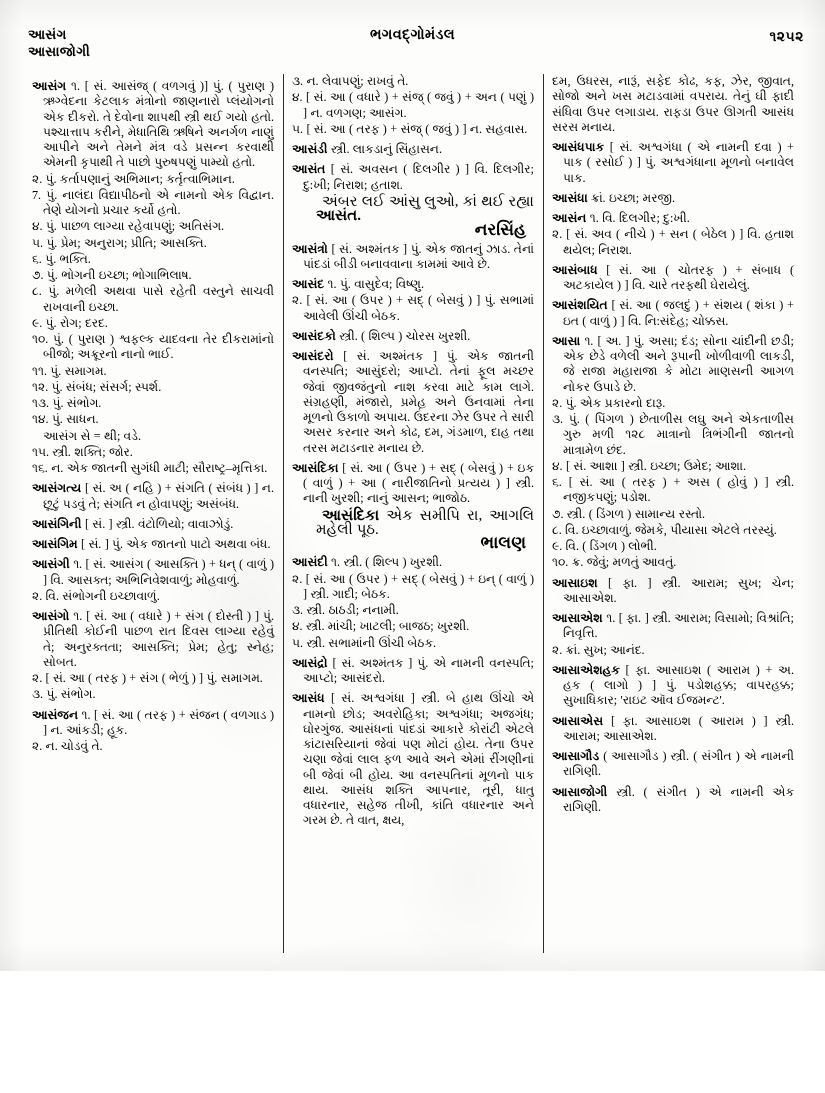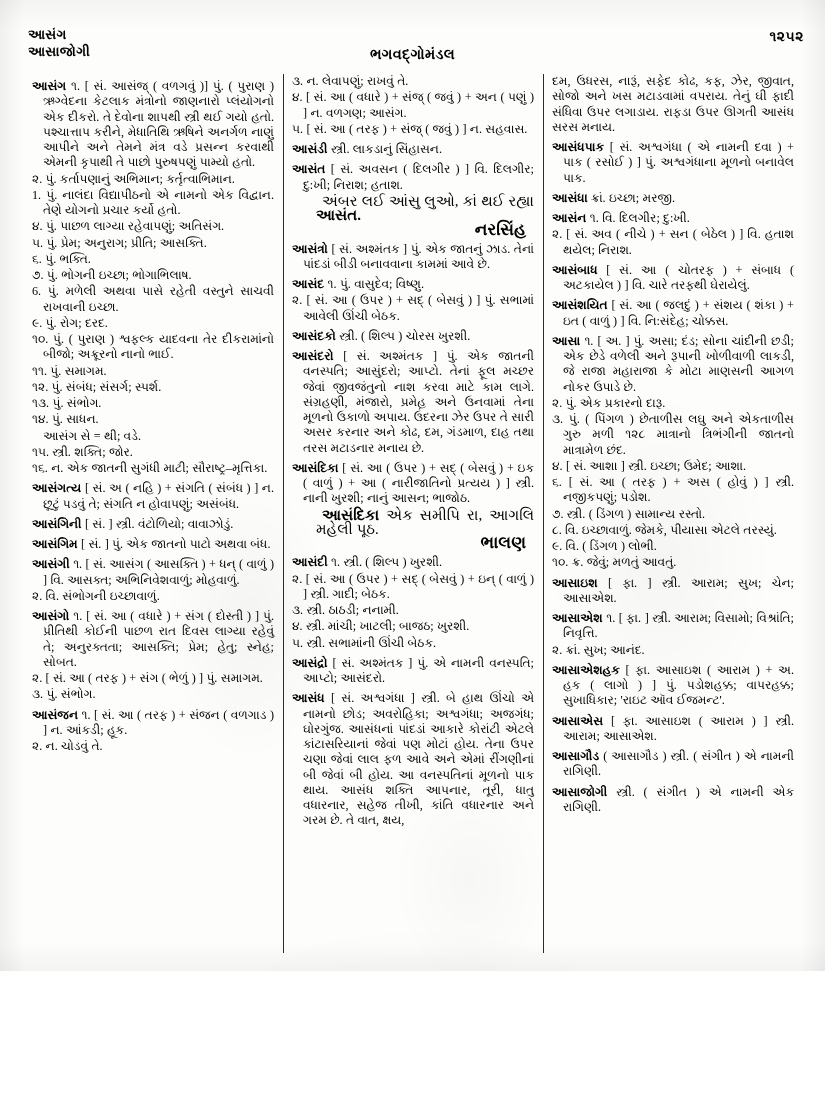--- a/index.html
+++ b/index.html
@@ -59,21 +59,21 @@
     font-weight: bold;
     font-size: 13.5px;
     line-height: 17px;
     letter-spacing: 0.2px;
   }
   .runhead-left div { white-space: nowrap; }
   .runhead-center {
     position: absolute;
     left: 0;
     right: 0;
-    top: 20px;
+    top: 0;
     text-align: center;
     font-weight: bold;
     font-size: 14.5px;
     letter-spacing: 0.3px;
   }
   .runhead-right {
     position: absolute;
     right: 21px;
     top: 3px;
     font-weight: bold;
@@ -151,26 +151,26 @@
       <div>આસાજોગી</div>
     </div>
     <div class="runhead-center">ભગવદ્ગોમંડલ</div>
     <div class="runhead-right">૧૨૫૨</div>
   </div>
 
   <div id="columns">
     <div class="col" id="col-1">
         <p class="entry hang gap-before"><span class="hw">આસંગ</span> ૧.  [ સં. આસંજ્ ( વળગવું )] પું. ( પુરાણ ) ઋગ્વેદના કેટલાક મંત્રોનો જાણનારો પ્લંયોગનો એક દીકરો. તે દેવોના શાપથી સ્ત્રી થઈ ગયો હતો. પશ્ચાત્તાપ કરીને, મેધાતિથિ ઋષિને અનર્ગળ નાણું આપીને અને તેમને મંત્ર વડે પ્રસન્ન કરવાથી એમની કૃપાથી તે પાછો પુરુષપણું પામ્યો હતો.</p>
         <p class="entry sense-first">૨. પું. કર્તાપણાનું અભિમાન; કર્તૃત્વાભિમાન.</p>
-        <p class="entry sense-first">1. પું. નાલંદા વિદ્યાપીઠનો એ નામનો એક વિદ્વાન. તેણે યોગનો પ્રચાર કર્યો હતો.</p>
+        <p class="entry sense-first">7. પું. નાલંદા વિદ્યાપીઠનો એ નામનો એક વિદ્વાન. તેણે યોગનો પ્રચાર કર્યો હતો.</p>
         <p class="entry sense-first">૪. પું. પાછળ લાગ્યા રહેવાપણું; અતિસંગ.</p>
         <p class="entry sense-first">૫. પું. પ્રેમ; અનુરાગ; પ્રીતિ; આસક્તિ.</p>
         <p class="entry sense-first">૬. પું. ભક્તિ.</p>
         <p class="entry sense-first">૭. પું. ભોગની ઇચ્છા; ભોગાભિલાષ.</p>
-        <p class="entry sense-first">6. પું. મળેલી અથવા પાસે રહેતી વસ્તુને સાચવી રાખવાની ઇચ્છા.</p>
+        <p class="entry sense-first">૮. પું. મળેલી અથવા પાસે રહેતી વસ્તુને સાચવી રાખવાની ઇચ્છા.</p>
         <p class="entry sense-first">૯. પું. રોગ; દરદ.</p>
         <p class="entry sense-first">૧૦. પું. ( પુરાણ ) શ્વફલ્ક યાદવના તેર દીકરામાંનો બીજો; અક્રૂરનો નાનો ભાઈ.</p>
         <p class="entry sense-first">૧૧. પું. સમાગમ.</p>
         <p class="entry sense-first">૧૨. પું. સંબંધ; સંસર્ગ; સ્પર્શ.</p>
         <p class="entry sense-first">૧૩. પું. સંભોગ.</p>
         <p class="entry sense-first">૧૪. પું. સાધન.</p>
         <p class="entry sense">આસંગ સે = થી; વડે.</p>
         <p class="entry sense-first">૧૫. સ્ત્રી. શક્તિ; જોર.</p>
         <p class="entry sense-first">૧૬. ન. એક જાતની સુગંધી માટી; સૌરાષ્ટ્ર–મૃત્તિકા.</p>
         <p class="entry hang gap-before"><span class="hw">આસંગત્ય</span> [ સં. અ ( નહિ ) + સંગતિ ( સંબંધ ) ] ન. છૂટું પડવું તે; સંગતિ ન હોવાપણું; અસંબંધ.</p>

